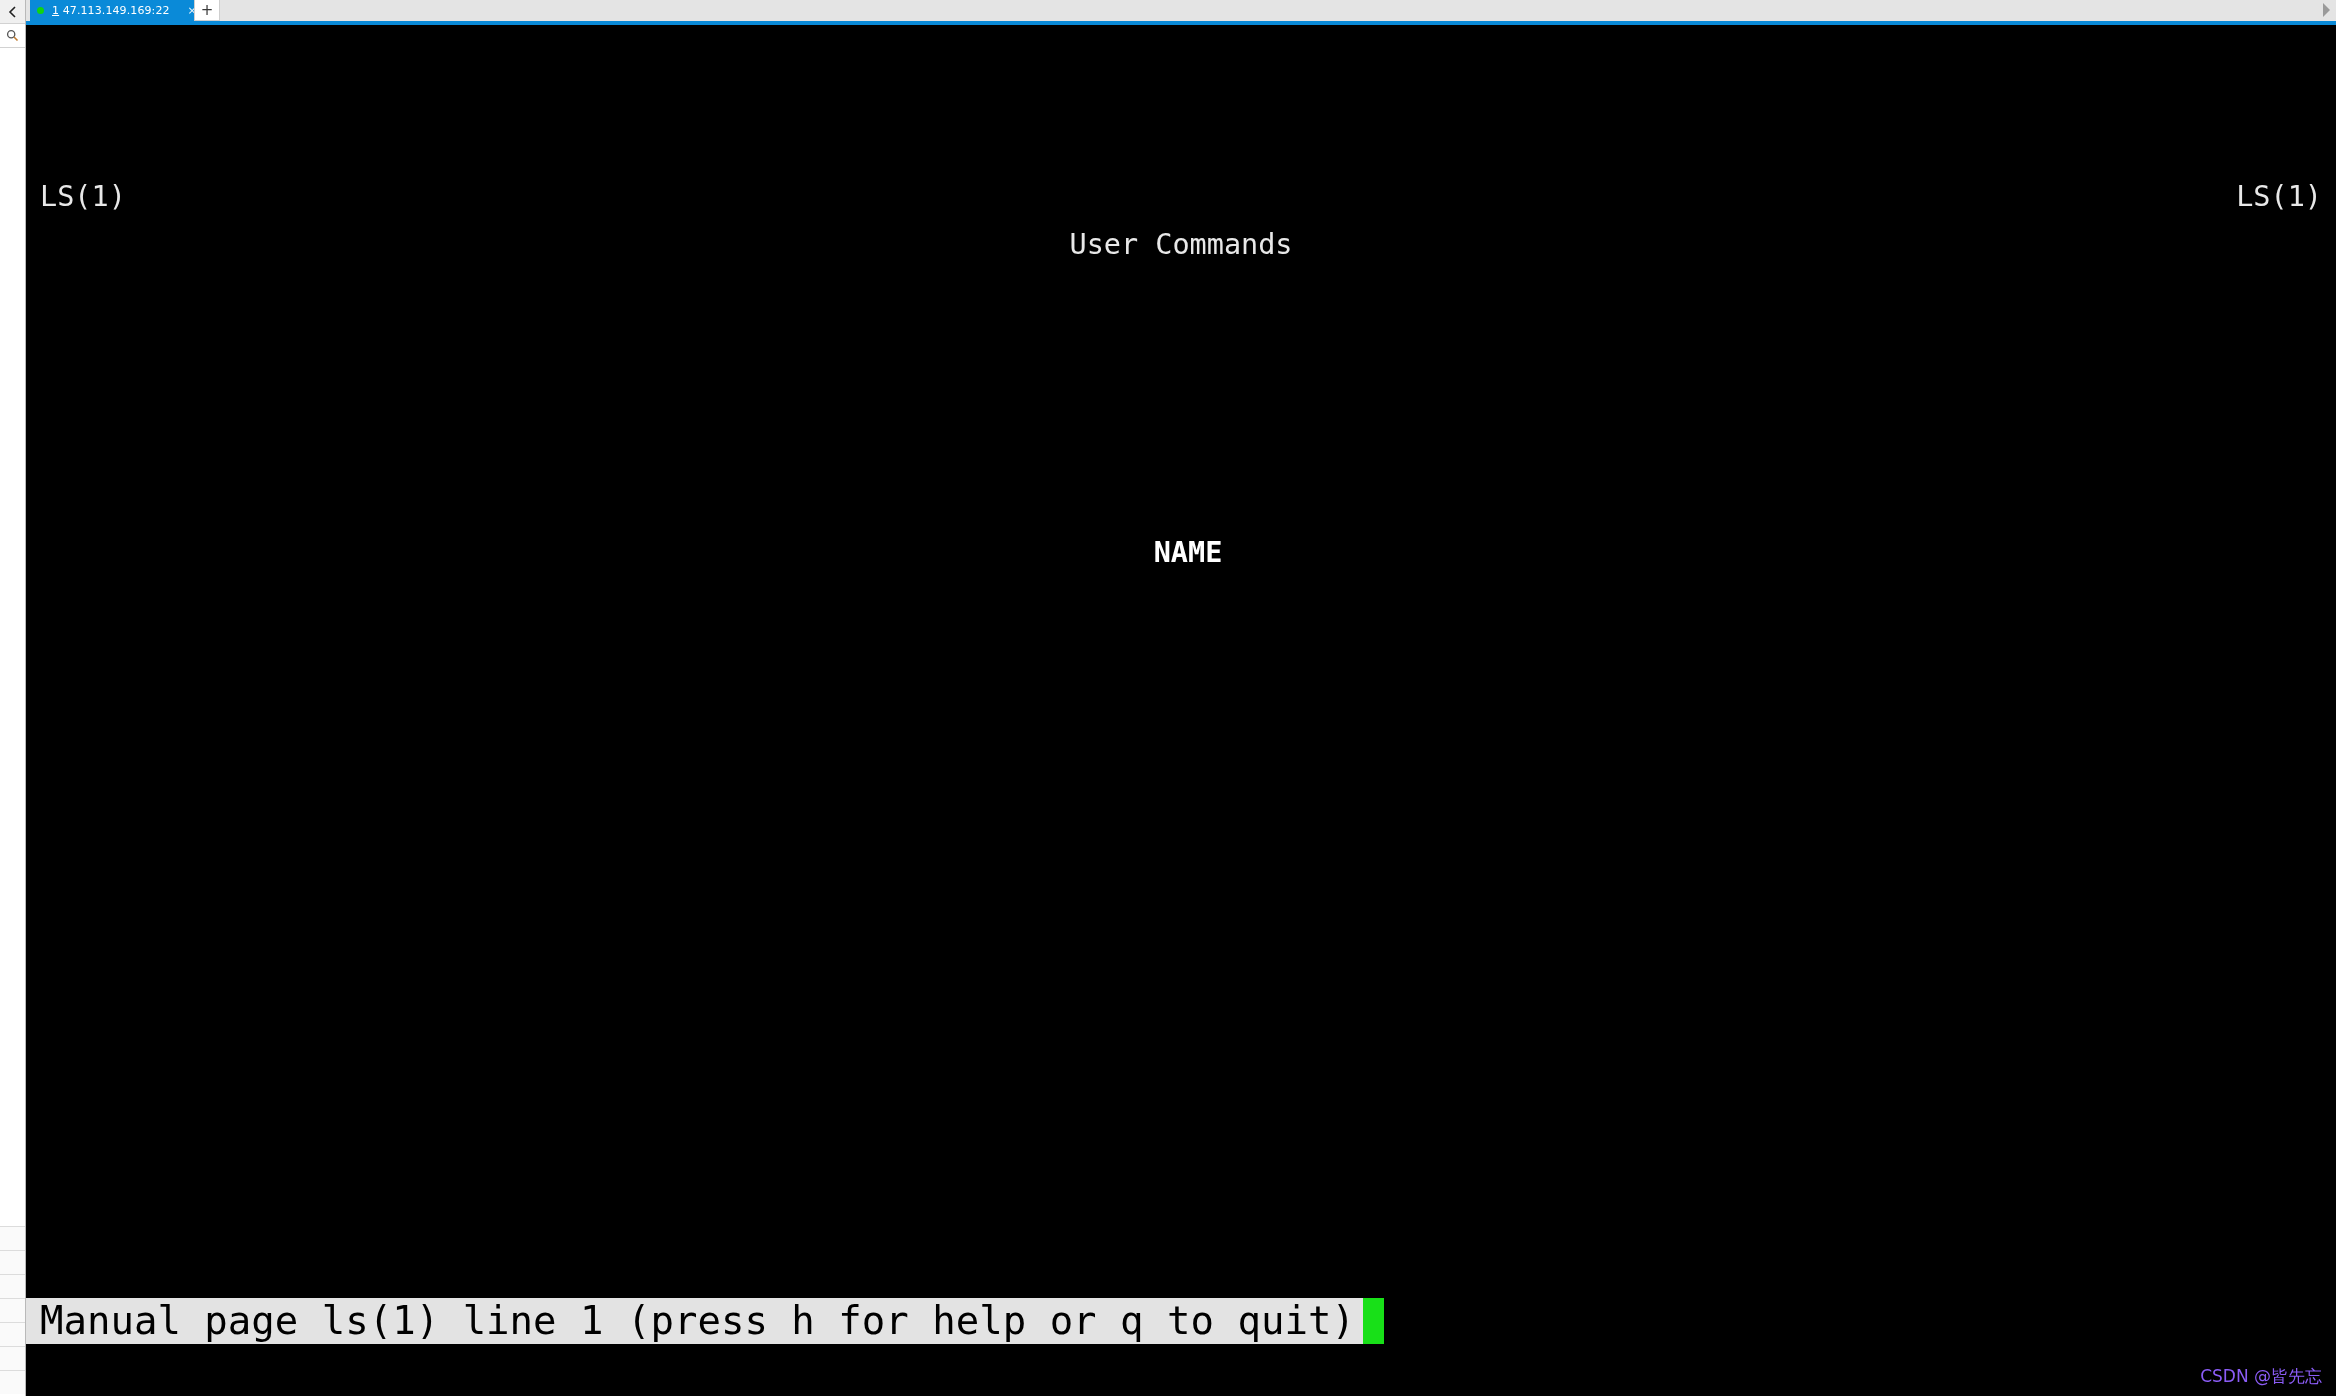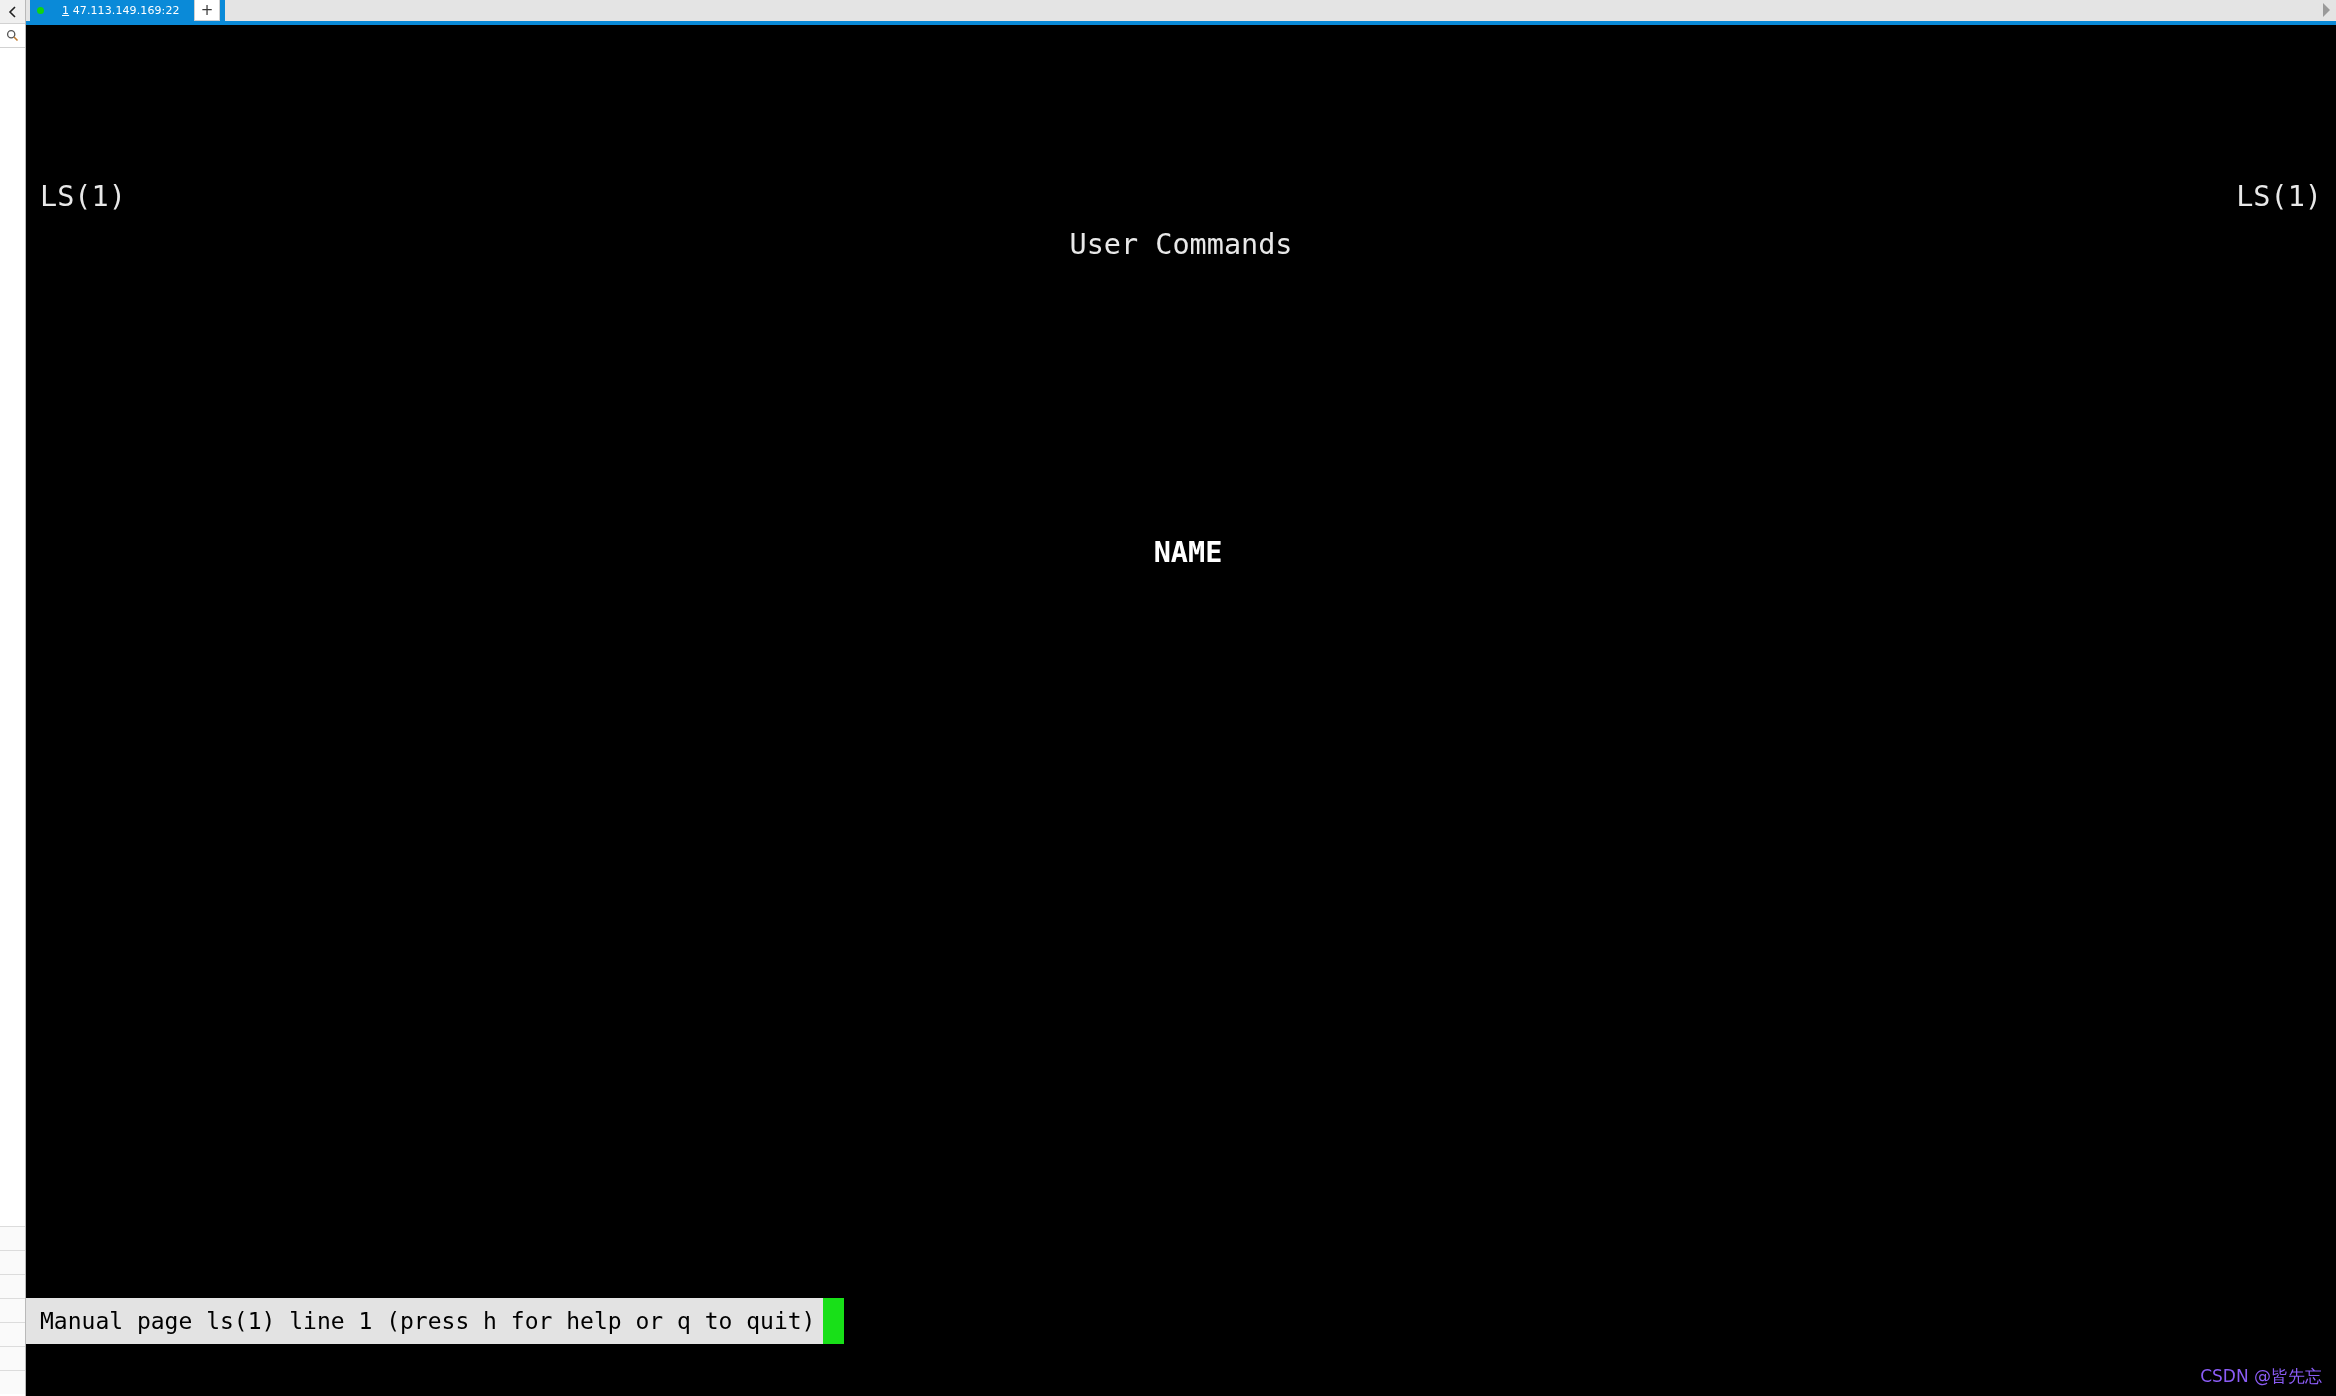--- a/index.html
+++ b/index.html
@@ -64,21 +64,21 @@
   }
   .tab {
     position: absolute;
     left: 4px; top: 0;
     height: 21px;
     padding: 0 8px 0 7px;
     background: #0a8ad8;
     color: #ffffff;
     display: flex;
     align-items: center;
-    gap: 18px;
+    gap: 8px;
     font-family: "DejaVu Sans", sans-serif;
     font-size: 11px;
     white-space: nowrap;
   }
   .tab-dot {
     width: 7px; height: 7px;
     border-radius: 50%;
     background: #11d411;
     flex: 0 0 auto;
   }
@@ -177,21 +177,21 @@
     bottom: 52px;
     height: 46px;
     display: flex;
     align-items: center;
     z-index: 20;
   }
   .status-text {
     background: #e3e3e3;
     color: #000000;
     font-family: "DejaVu Sans Mono", monospace;
-    font-size: 23px;
+    font-size: 39px;
     line-height: 46px;
     padding: 0 8px 0 14px;
     white-space: pre;
   }
   .status-cursor {
     width: 21px;
     height: 46px;
     background: #18e018;
   }
 

